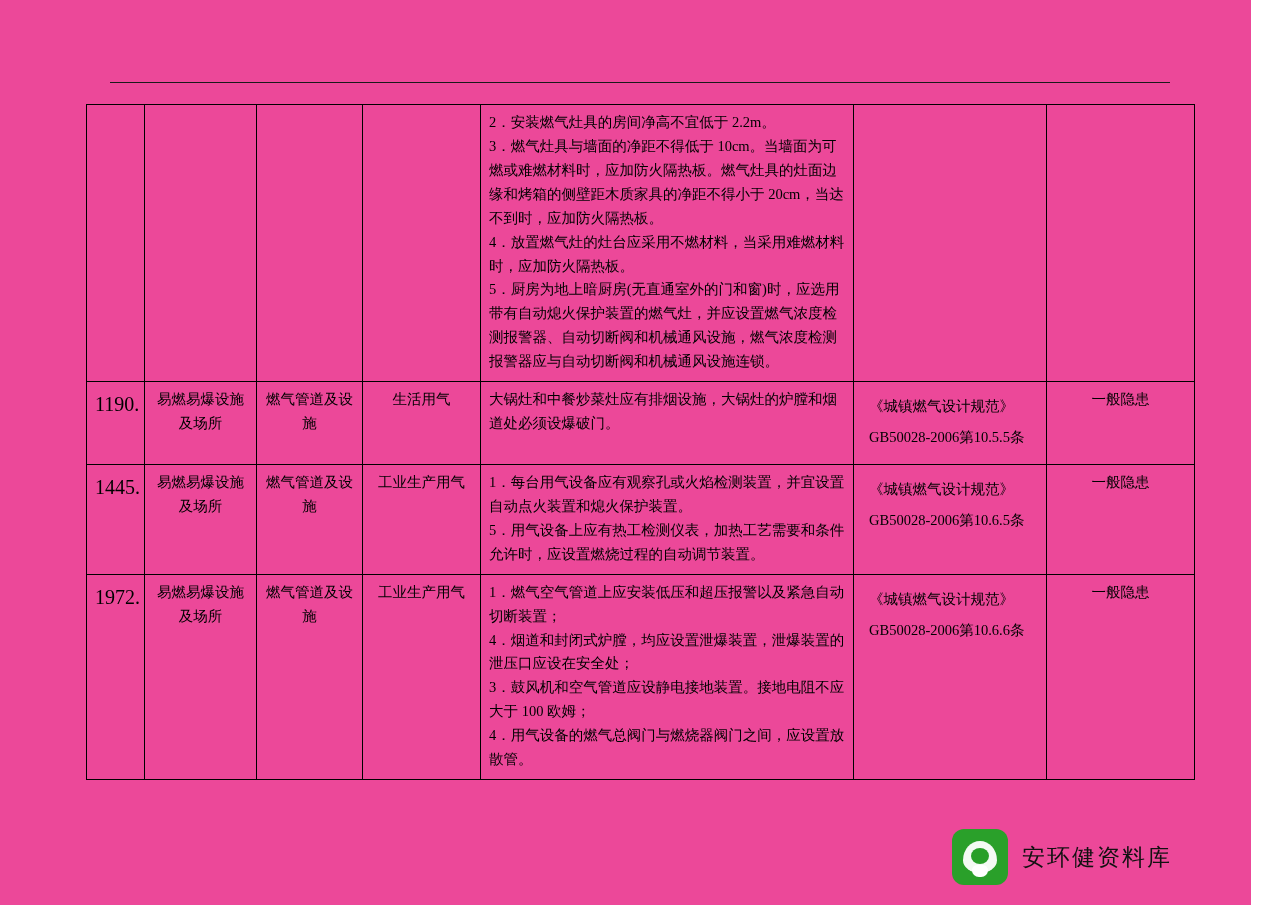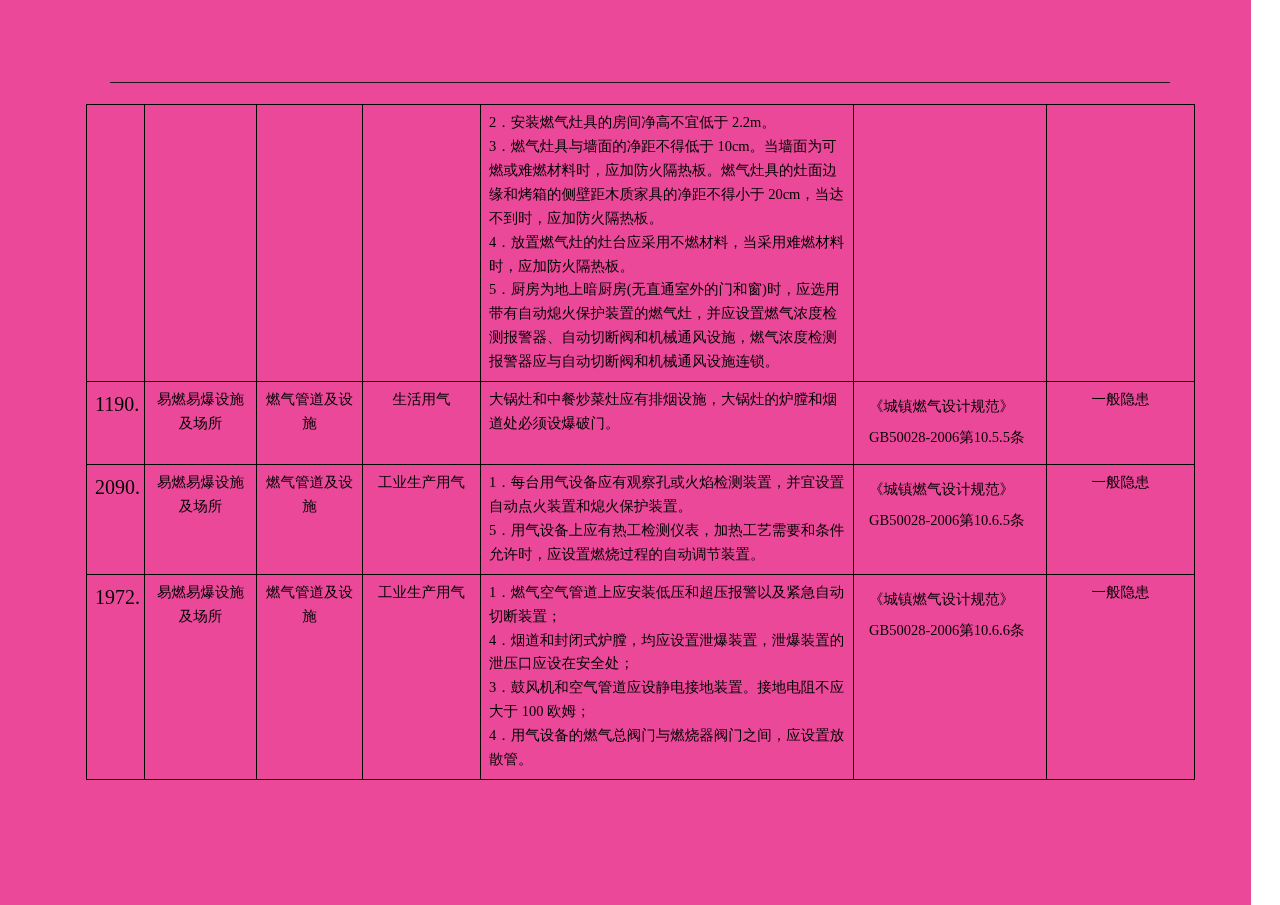--- a/index.html
+++ b/index.html
@@ -179,21 +179,21 @@
           <p class="item">大锅灶和中餐炒菜灶应有排烟设施，大锅灶的炉膛和烟道处必须设爆破门。</p>
         </td>
         <td class="ref-cell vmid">
           <p>《城镇燃气设计规范》</p>
           <p>GB50028-2006第10.5.5条</p>
         </td>
         <td class="level-cell">一般隐患</td>
       </tr>
 
       <tr>
-        <td class="num-cell">2090.</td>
+        <td class="num-cell">1445.</td>
         <td class="cell-center vmid">易燃易爆设施及场所</td>
         <td class="cell-center vmid">燃气管道及设施</td>
         <td class="cell-center vmid">工业生产用气</td>
         <td class="desc-cell vmid">
           <p class="item">1．每台用气设备应有观察孔或火焰检测装置，并宜设置自动点火装置和熄火保护装置。</p>
           <p class="item">5．用气设备上应有热工检测仪表，加热工艺需要和条件允许时，应设置燃烧过程的自动调节装置。</p>
         </td>
         <td class="ref-cell vmid">
           <p>《城镇燃气设计规范》</p>
           <p>GB50028-2006第10.6.5条</p>
@@ -216,14 +216,21 @@
           <p>《城镇燃气设计规范》</p>
           <p>GB50028-2006第10.6.6条</p>
         </td>
         <td class="level-cell">一般隐患</td>
       </tr>
 
 
     </tbody>
   </table>
 
+  <div class="footer-brand">
+    <div class="brand-badge">
+      <div class="leaf"></div>
+      <div class="dot"></div>
+    </div>
+    <div class="brand-text">安环健资料库</div>
+  </div>
 
 </div>
 
 </body></html>

